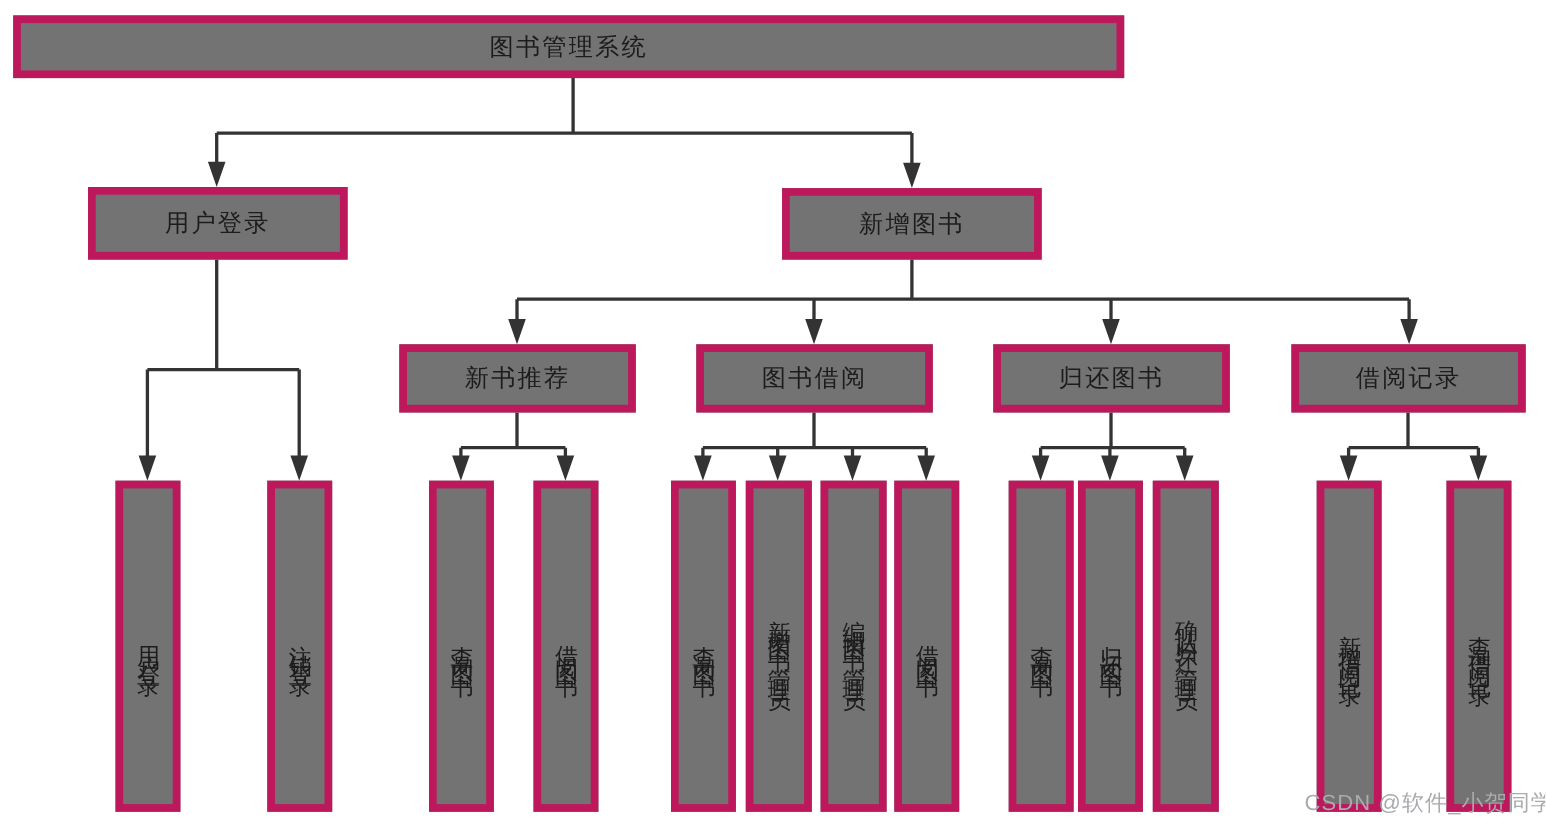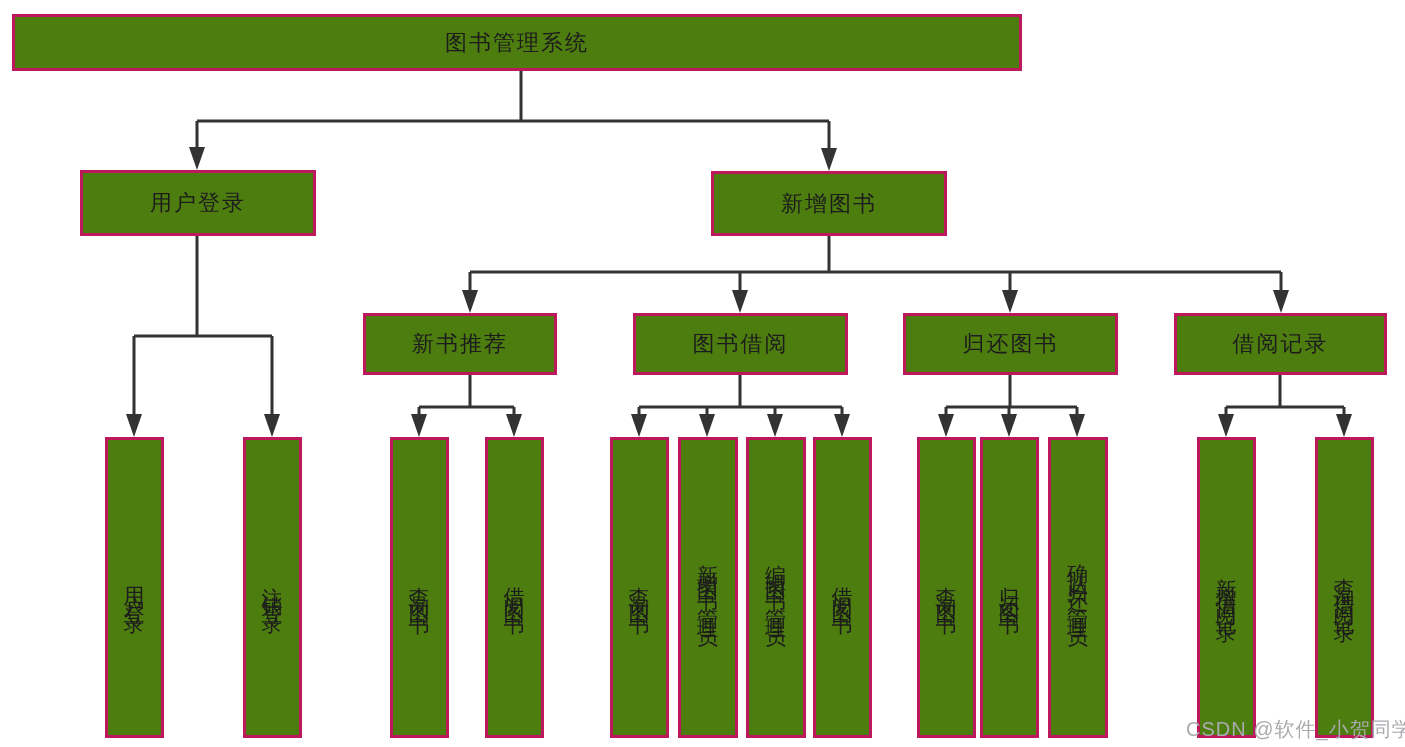--- a/index.html
+++ b/index.html
@@ -19,22 +19,22 @@
     position: absolute;
     left: 0;
     top: 0;
     width: 1405px;
     height: 747px;
     pointer-events: none;
   }
   .node {
     position: absolute;
     box-sizing: border-box;
-    border: 3px solid #be185d;
-    background: #4d7c0f;
+    border: 7px solid #be185d;
+    background: #737373;
     display: flex;
     align-items: center;
     justify-content: center;
     color: #1c1c1c;
   }
   .hnode {
     font-size: 22px;
     letter-spacing: 2px;
     white-space: nowrap;
   }
@@ -47,21 +47,21 @@
     letter-spacing: 9px;
     line-height: 1;
   }
   
   .n-root   { left: 12px;  top: 14px;  width: 1010px; height: 57px; }
   
   .n-ulogin { left: 80px;  top: 170px; width: 236px;  height: 66px; }
   .n-bmgmt  { left: 711px; top: 171px; width: 236px;  height: 65px; }
   
   .n-l3     { top: 313px;  height: 62px; }
-  .n-newrec { left: 363px;  width: 194px; }
+  .n-newrec { left: 363px;  width: 215px; }
   .n-bborrow{ left: 633px;  width: 215px; }
   .n-curbor { left: 903px;  width: 215px; }
   .n-brec   { left: 1174px; width: 213px; }
   
   .n-leaf      { top: 437px; height: 301px; width: 59px; }
   .n-leaf-ulog { left: 105px; }
   .n-leaf-lout { left: 243px; }
   .n-leaf-nbq  { left: 390px; }
   .n-leaf-nbb  { left: 485px; }
   .n-leaf-bbq  { left: 610px; }

